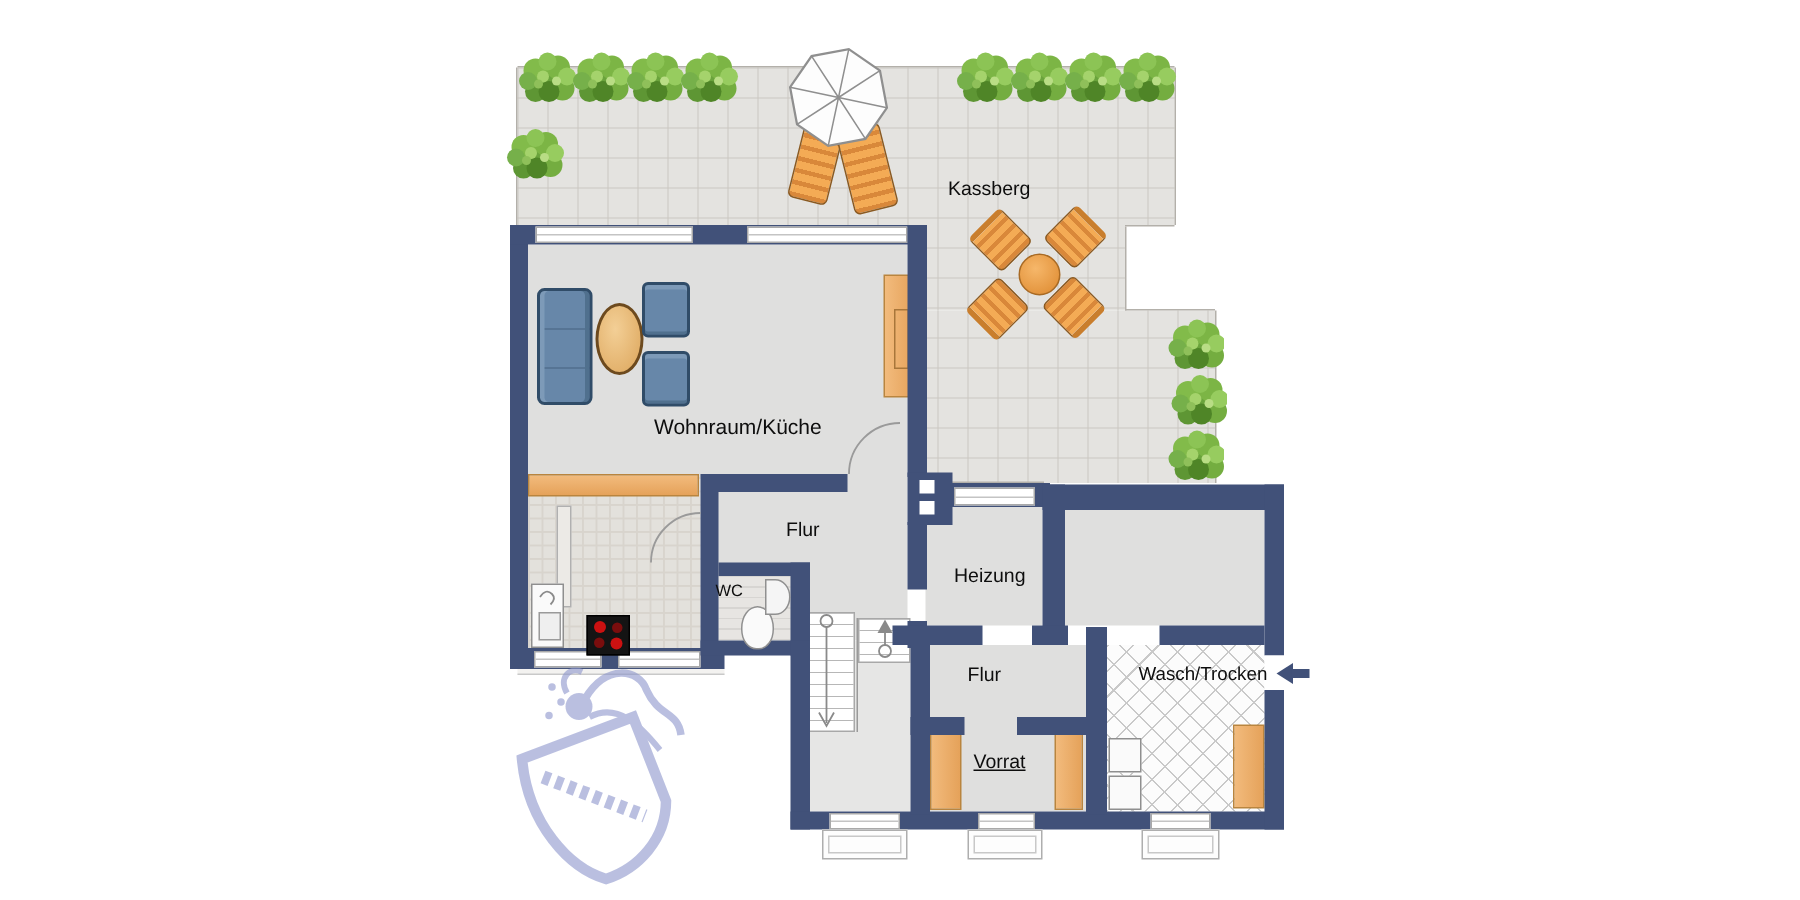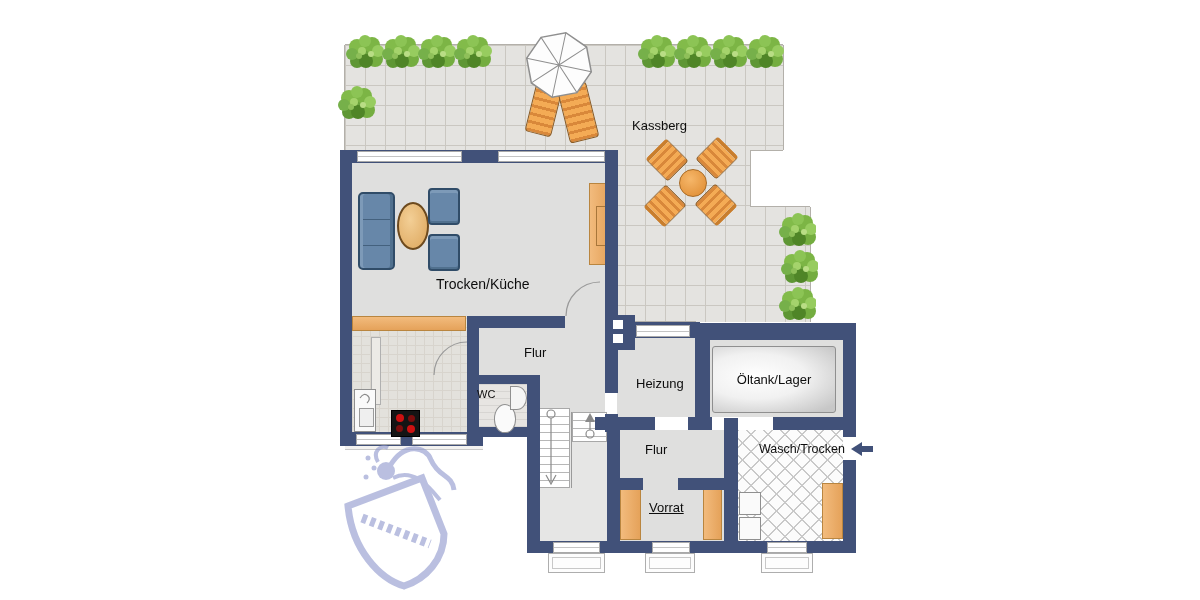--- a/index.html
+++ b/index.html
@@ -181,23 +181,20 @@
   <div class="abs" style="left:571px;top:412px;width:1px;height:76px;background:#9a9a9a;"></div>
 
   <div class="woodv" style="left:620px;top:483px;width:21px;height:57px;"></div>
   <div class="woodv" style="left:703px;top:483px;width:19px;height:57px;"></div>
   <div class="woodv" style="left:822px;top:483px;width:21px;height:56px;"></div>
   <div class="abs" style="left:739px;top:492px;width:22px;height:48px;z-index:8;">
      <div class="white-fix" style="left:0;top:0;width:22px;height:23px;"></div>
      <div class="white-fix" style="left:0;top:25px;width:22px;height:23px;"></div>
   </div>
 
-  <div class="tank" style="left:712px;top:346px;width:124px;height:67px;z-index:8;">
-     <span class="lbl" style="position:static;font-size:13px;">Öltank/Lager</span>
-  </div>
 
   <div class="wall" style="left:340px;top:150px;width:12px;height:296px;"></div>
   <div class="wall" style="left:340px;top:150px;width:278px;height:13px;"></div>
   <div class="window" style="left:357px;top:151px;width:105px;height:11px;"></div>
   <div class="window" style="left:498px;top:151px;width:107px;height:11px;"></div>
   <div class="wall" style="left:605px;top:150px;width:13px;height:168px;"></div>
 
   <div class="wall" style="left:605px;top:315px;width:30px;height:35px;"></div>
   <div class="abs" style="left:613px;top:320px;width:10px;height:9px;background:#fff;z-index:5;"></div>
   <div class="abs" style="left:613px;top:334px;width:10px;height:9px;background:#fff;z-index:5;"></div>
@@ -253,21 +250,21 @@
       <line x1="551" y1="418" x2="551" y2="482"></line>
       <polyline points="546,475 551,484 556,475"></polyline>
       <circle cx="590" cy="434" r="4"></circle>
       <line x1="590" y1="430" x2="590" y2="420"></line>
       <polygon points="585,422 595,422 590,413" fill="#8a8a8a" stroke="none"></polygon>
     </g>
     <path d="M 360 398 q 4 -6 8 -2 q 3 3 -1 7" fill="none" stroke="#8a8a8a" stroke-width="1.2"></path>
   </svg>
 
   <div class="lbl" style="left:632px;top:118px;">Kassberg</div>
-  <div class="lbl" style="left:436px;top:276px;font-size:14px;">Trocken/Küche</div>
+  <div class="lbl" style="left:436px;top:276px;font-size:14px;">Wohnraum/Küche</div>
   <div class="lbl" style="left:524px;top:345px;">Flur</div>
   <div class="lbl" style="left:477px;top:388px;font-size:11px;text-align:right;">WC</div>
   <div class="lbl" style="left:636px;top:376px;">Heizung</div>
   <div class="lbl" style="left:645px;top:442px;">Flur</div>
   <div class="lbl" style="left:649px;top:500px;text-decoration:underline;">Vorrat</div>
   <div class="lbl" style="left:759px;top:442px;font-size:12.5px;">Wasch/Trocken</div>
 
   <svg class="abs" style="left:330px;top:438px;z-index:40;opacity:.6;" width="135" height="158" viewBox="0 0 135 158">
     <g stroke="#8d96cc" fill="none">
       <path d="M18 68 L92 40 L114 96 C114 121 96 141 74 148 C50 141 22 112 18 68 Z" stroke-width="7"></path>

